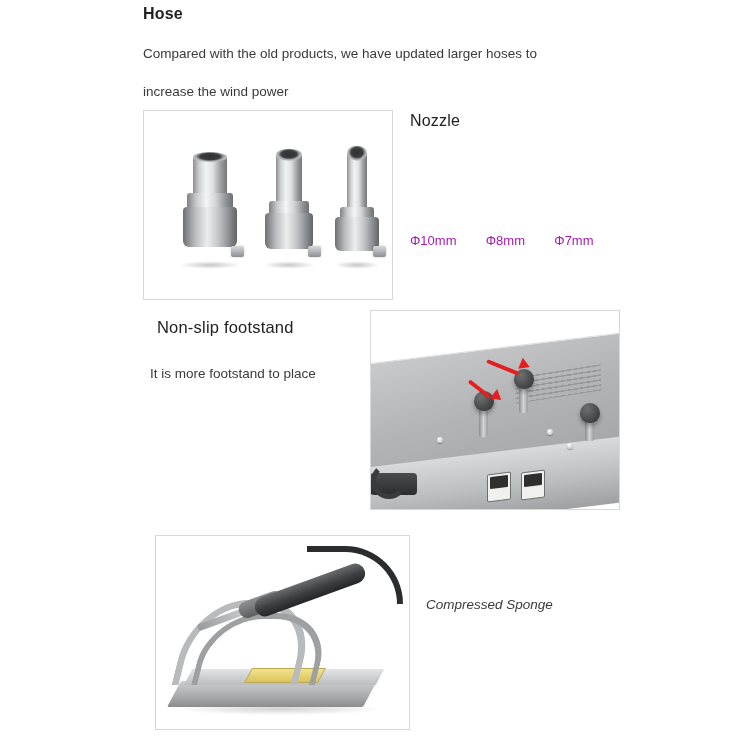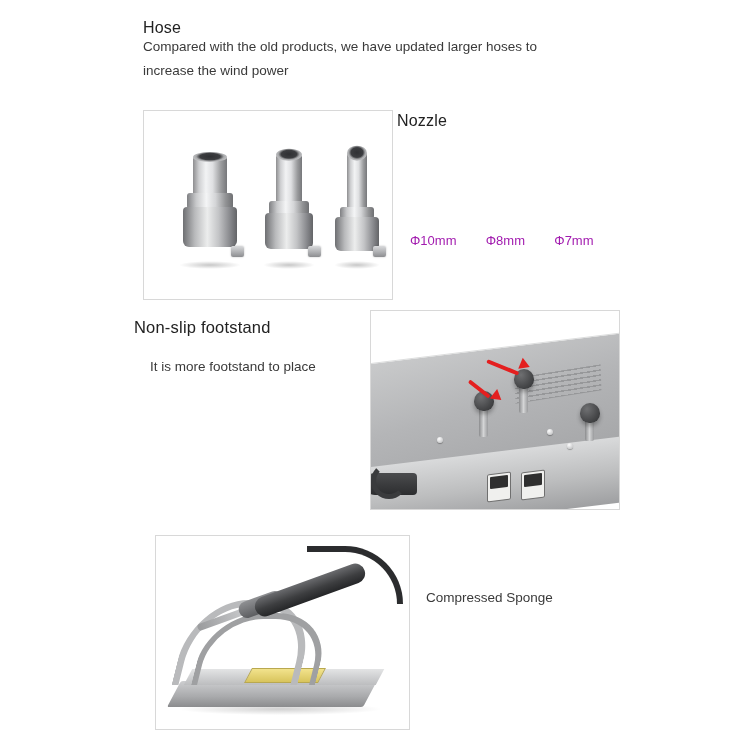--- a/index.html
+++ b/index.html
@@ -26,21 +26,21 @@
     position: absolute;
     font-size: 16px;
     font-weight: 400;
     color: #222222;
     letter-spacing: .2px;
     white-space: nowrap;
   }
   .body-text {
     position: absolute;
     font-size: 13.5px;
-    line-height: 24px;
+    line-height: 38px;
     color: #3a3a3a;
   }
   .spec-line {
     position: absolute;
     font-size: 13px;
     color: #a21caf;
     white-space: nowrap;
   }
   .spec-line span { display: inline-block; }
   .spec-gap { width: 22px; }
@@ -287,21 +287,21 @@
     left: 24px; bottom: 14px;
     width: 200px; height: 12px;
     background: radial-gradient(ellipse at center, rgba(0,0,0,.18), rgba(0,0,0,0) 72%);
   }
 </style>
 </head>
 <body>
 
 <div class="page">
 
-  <div class="heading" style="left:143px; top:19px;">Hose</div>
+  <div class="heading" style="left:143px; top:5px;font-weight:bold;">Hose</div>
 
   <div class="body-text" style="left:143px; top:35px; width:430px;">Compared with the old products, we have updated larger hoses to increase the wind power</div>
 
   <div class="img-frame" id="nozzle-photo">
 
     <div class="nozzle" style="left:26px; width:80px; height:106px;">
       <div class="tube" style="width:34px; height:38px; top:2px;"></div>
       <div class="collar" style="width:46px; height:16px; top:38px;"></div>
       <div class="band" style="width:54px; height:40px; top:52px; border-radius:4px 4px 6px 6px;"></div>
       <div class="screw" style="right:6px; bottom:4px;"></div>
@@ -318,32 +318,32 @@
 
     <div class="nozzle" style="left:176px; width:74px; height:106px;">
       <div class="tube" style="width:20px; height:56px; top:-2px;"></div>
       <div class="collar" style="width:34px; height:12px; top:52px;"></div>
       <div class="band" style="width:44px; height:34px; top:62px; border-radius:4px 4px 6px 6px;"></div>
       <div class="screw" style="right:8px; bottom:4px;"></div>
       <div class="shadow" style="width:46px;"></div>
     </div>
   </div>
 
-  <div class="heading" style="left:397px; top:112px;">Nozzle</div>
+  <div class="heading" style="left:410px; top:112px;">Nozzle</div>
 
 
   <div class="spec-line" style="left:410px; top:233px;">
     <span>Φ10mm</span>
     <span class="spec-gap"></span>
     <span>Φ8mm</span>
     <span class="spec-gap"></span>
     <span>Φ7mm</span>
   </div>
 
-  <div class="heading" style="left:134px; top:318px; font-size:16.5px;">Non-slip footstand</div>
+  <div class="heading" style="left:157px; top:318px; font-size:16.5px;">Non-slip footstand</div>
 
   <div class="body-text" style="left:150px; top:355px; width:180px;">It is more footstand to place</div>
 
   <div class="img-frame" id="footstand-photo">
     <div class="fs-body"></div>
     <div class="fs-vents"></div>
     <div class="fs-front"></div>
 
     <div class="fs-post" style="left:108px; top:92px; height:34px;"></div>
     <div class="fs-foot" style="left:103px; top:80px;"></div>
@@ -379,15 +379,15 @@
     <div class="is-sponge"></div>
     <div class="is-coil"></div>
     <div class="is-coil2"></div>
     <div class="is-iron-tip"></div>
     <div class="is-iron-grip"></div>
     <div class="is-iron-body"></div>
     <div class="is-cord"></div>
   </div>
 
 
-  <div class="body-text" style="left:426px; top:586px; width:220px;">Compressed Sponge</div>
+  <div class="body-text" style="left:426px; top:586px; width:220px;font-style:italic;">Compressed Sponge</div>
 
 </div>
 
 </body></html>

